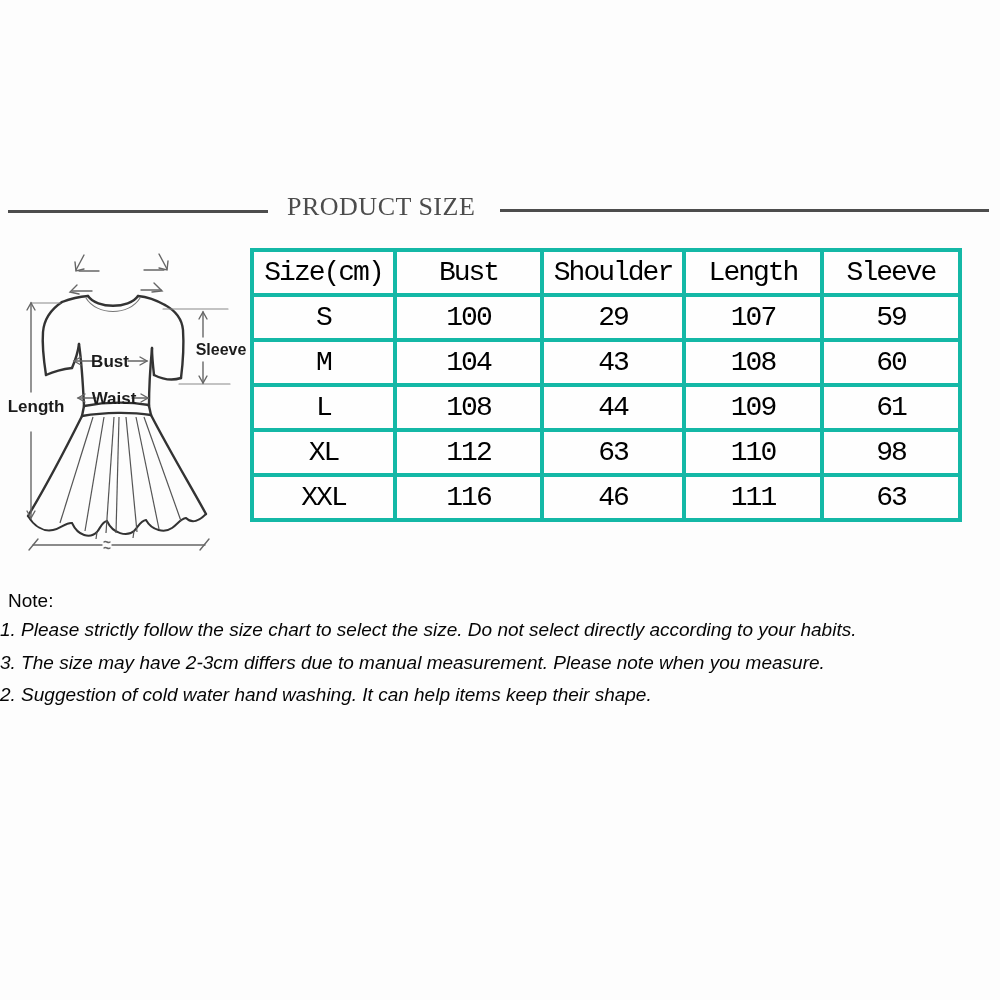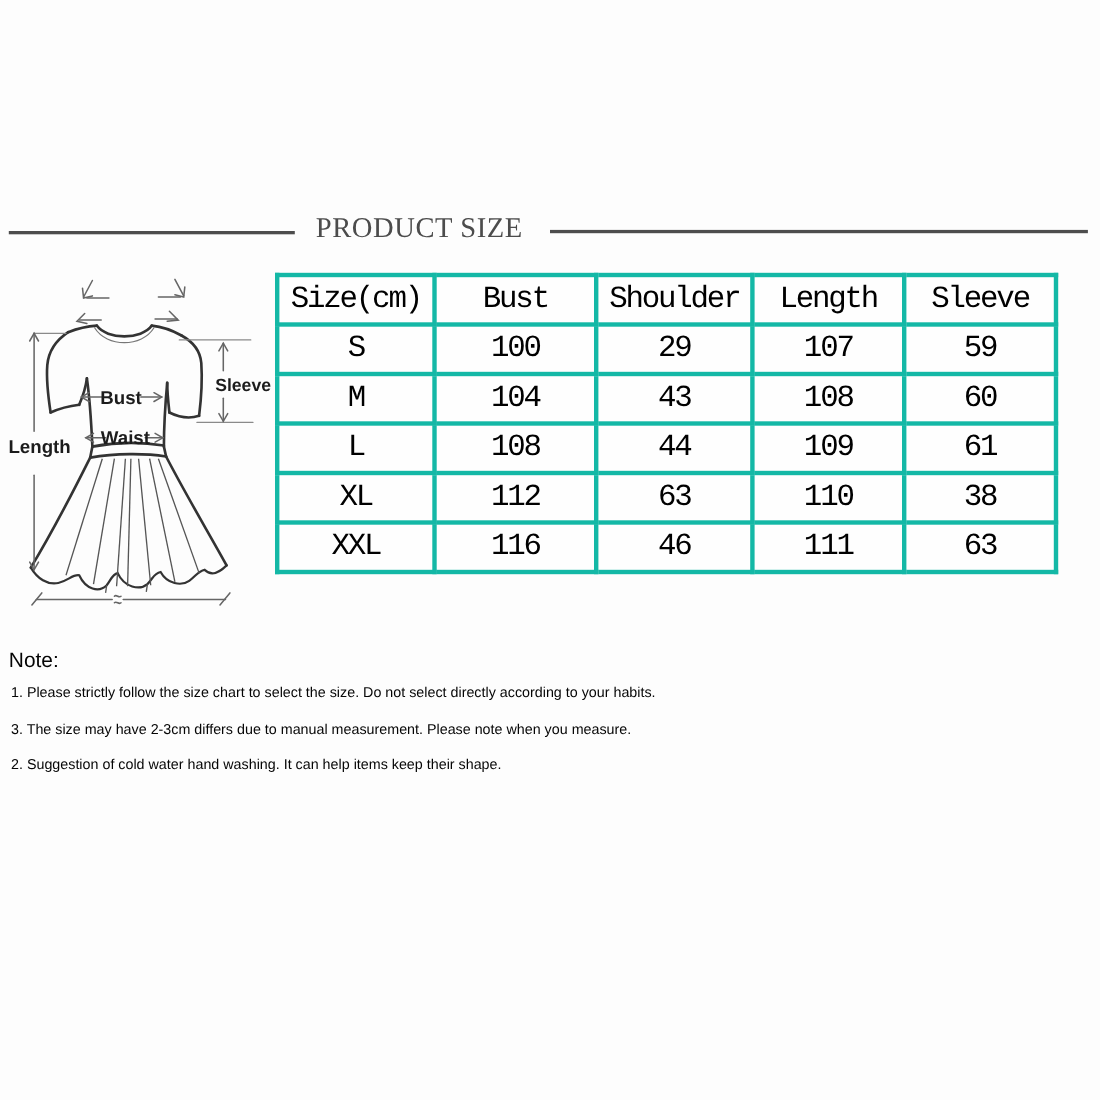--- a/index.html
+++ b/index.html
@@ -79,25 +79,25 @@
     left: 0; top: 588px;
     width: 1000px;
   }
   .notes-heading {
     margin-left: 8px;
     font-size: 19px;
     line-height: 26px;
     color: #050505;
   }
   .note-item {
-    margin-left: 10px;
-    font-size: 13px;
+    font-size: 19px;
     line-height: 32.5px;
     color: #050505;
     white-space: nowrap;
+    font-style: italic;
   }
   .notes > .note-item:first-of-type { margin-top: 4px; }
 </style>
 </head>
 <body>
 
 <div class="page">
 
   <div class="hline left"></div>
   <div class="page-title">PRODUCT SIZE</div>
@@ -236,21 +236,21 @@
           <td>108</td>
           <td>44</td>
           <td>109</td>
           <td>61</td>
         </tr>
         <tr>
           <td>XL</td>
           <td>112</td>
           <td>63</td>
           <td>110</td>
-          <td>38</td>
+          <td>98</td>
         </tr>
         <tr>
           <td>XXL</td>
           <td>116</td>
           <td>46</td>
           <td>111</td>
           <td>63</td>
         </tr>
       </tbody>
     </table>

